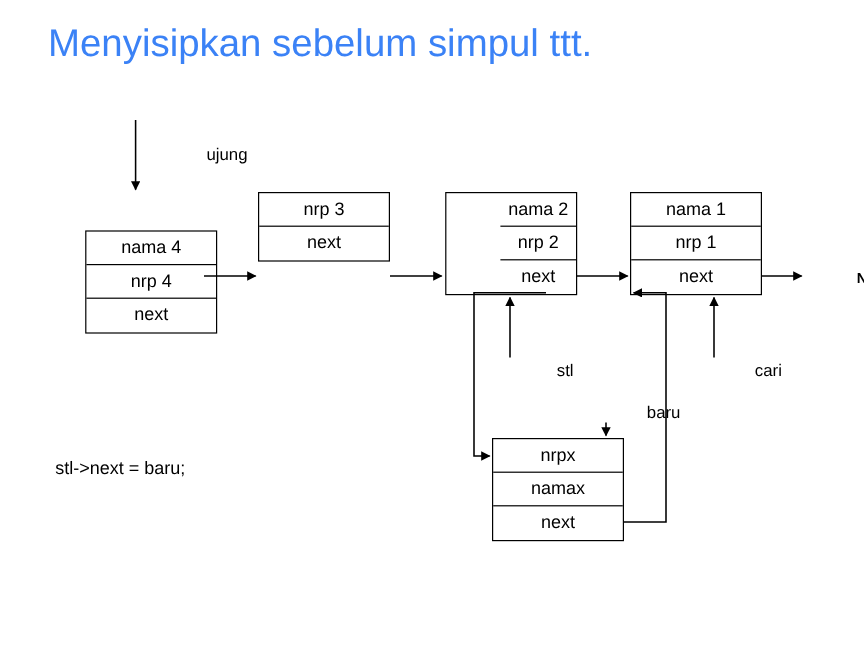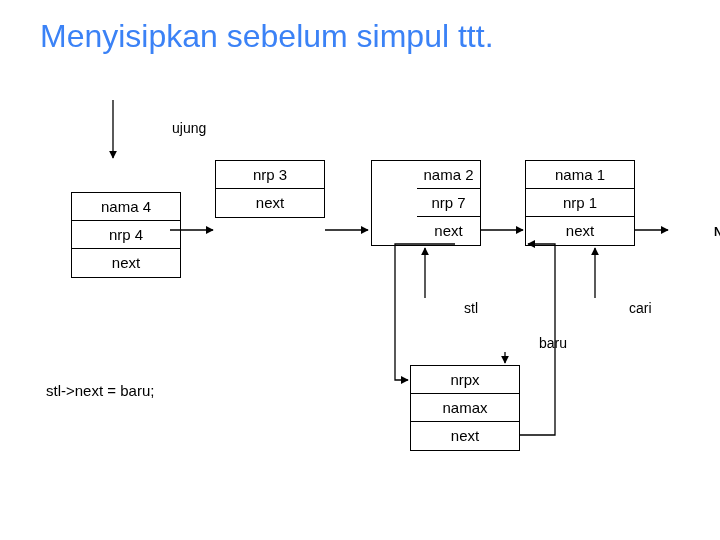--- a/index.html
+++ b/index.html
@@ -64,21 +64,21 @@
   <div class="cell">next</div>
 </div>
 
 <div class="node" style="left:215px; top:160px;">
   <div class="cell">nrp 3</div>
   <div class="cell">next</div>
 </div>
 
 <div class="node" style="left:371px; top:160px;padding-left:45px;">
   <div class="cell">nama 2</div>
-  <div class="cell">nrp 7</div>
+  <div class="cell">nrp 2</div>
   <div class="cell">next</div>
 </div>
 
 <div class="node" style="left:525px; top:160px;">
   <div class="cell">nama 1</div>
   <div class="cell">nrp 1</div>
   <div class="cell">next</div>
 </div>
 
 <div class="label" style="left:670px; top:225px; font-size:12px;font-weight:bold;">NULL</div>

